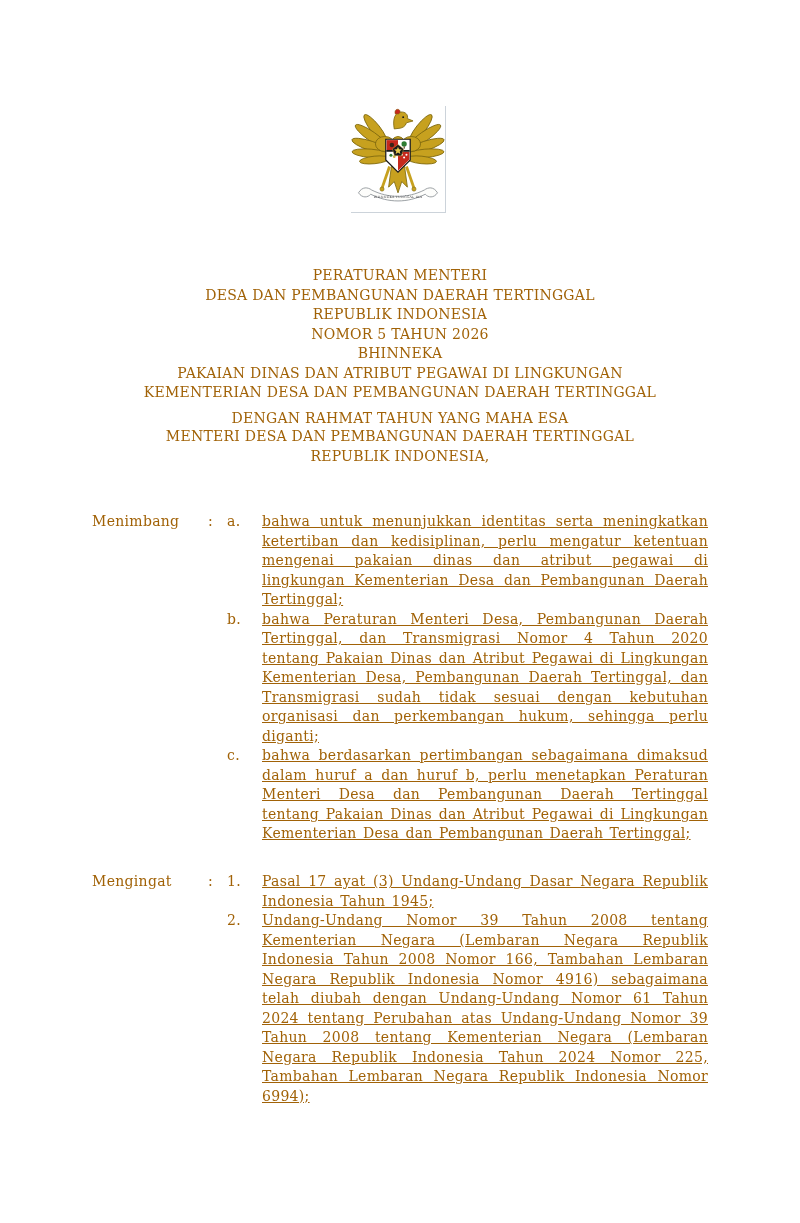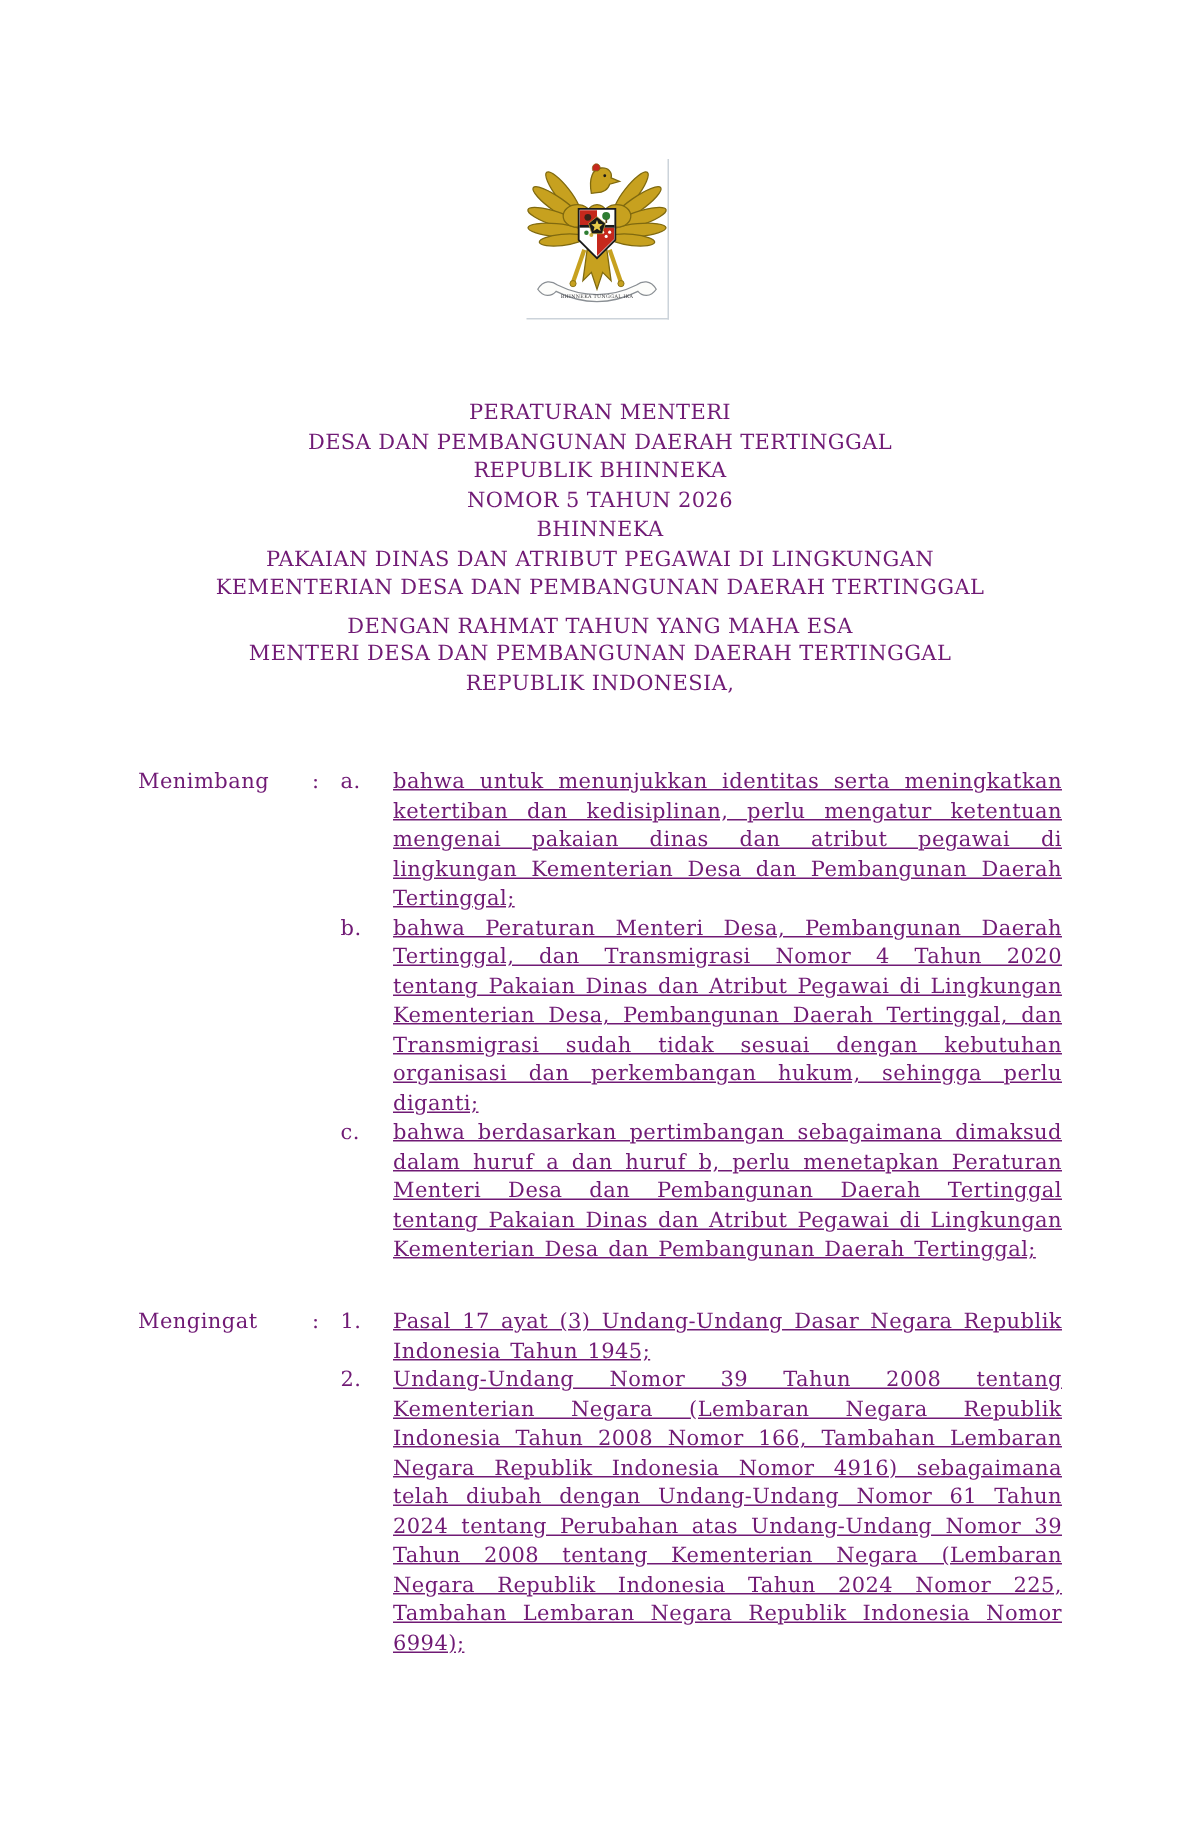--- a/index.html
+++ b/index.html
@@ -1,21 +1,21 @@
 <!DOCTYPE html>
 <html><head>
 <meta charset="utf-8">
 <style>
   html,body{margin:0;padding:0;background:#ffffff;}
   .page{
     position:relative;
     width:800px;height:1223px;
     background:#ffffff;
     font-family:"DejaVu Serif","Liberation Serif",serif;
-    color:#701a75;
+    color:#a16207;
     overflow:hidden;
   }
   
   .emblem{
     position:absolute;left:351px;top:106px;width:94px;height:106px;
     border-right:1px solid #ccd3da;border-bottom:1px solid #ccd3da;
   }
   .emblem svg{display:block;width:94px;height:106px;}
   
   .centered{
@@ -108,21 +108,21 @@
 
       <path d="M8 92 C12 85 18 86 22 89 C40 98 60 98 78 89 C82 86 88 85 92 92 C88 98 82 97 79 93.5 C60 103 40 103 21 93.5 C18 97 12 98 8 92 Z" fill="#FDFDFB" stroke="#8A8F94" stroke-width="0.9"></path>
       <text x="50" y="98" text-anchor="middle" font-size="3.4" letter-spacing="0.25" fill="#3c3c40" font-family="DejaVu Serif, serif">BHINNEKA TUNGGAL IKA</text>
     </svg>
   </div>
 
   <div class="centered title-block">
 
   <div>PERATURAN MENTERI</div>
       <div>DESA DAN PEMBANGUNAN DAERAH TERTINGGAL</div>
-      <div>REPUBLIK BHINNEKA</div>
+      <div>REPUBLIK INDONESIA</div>
       <div>NOMOR 5 TAHUN 2026</div>
       <div>BHINNEKA</div>
       <div>PAKAIAN DINAS DAN ATRIBUT PEGAWAI DI LINGKUNGAN</div>
       <div>KEMENTERIAN DESA DAN PEMBANGUNAN DAERAH TERTINGGAL</div>
     </div>
 
   <div class="centered invocation">DENGAN RAHMAT TAHUN YANG MAHA ESA</div>
 
   <div class="centered authority">
 

